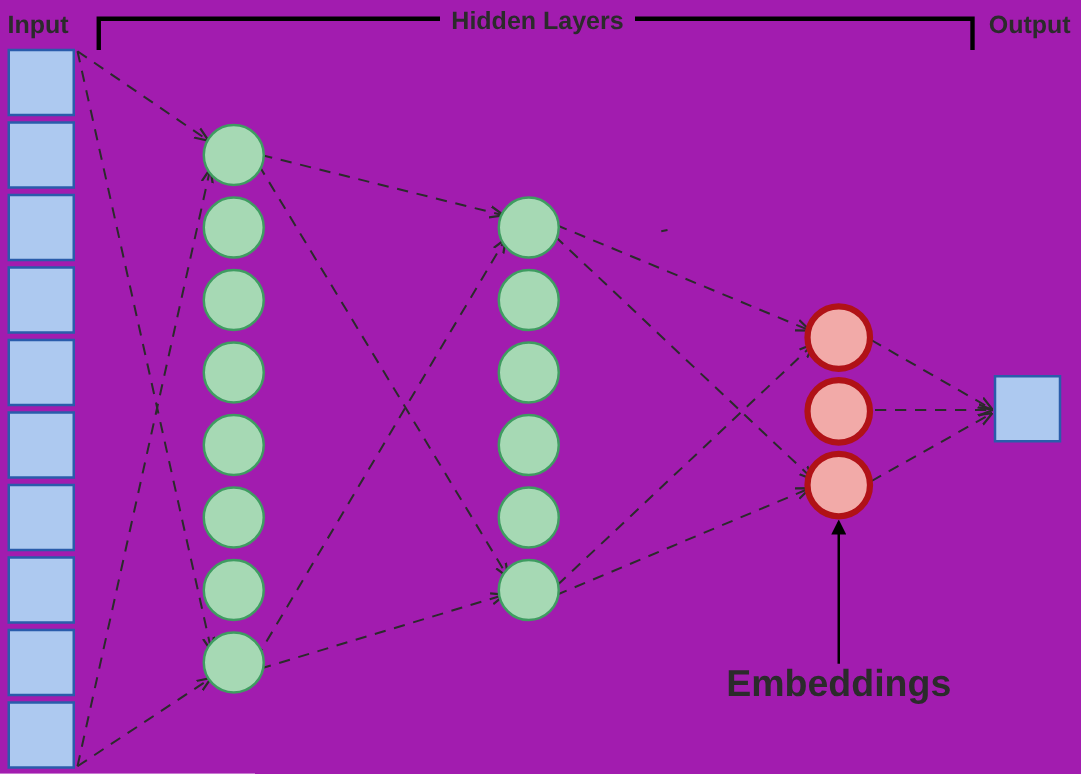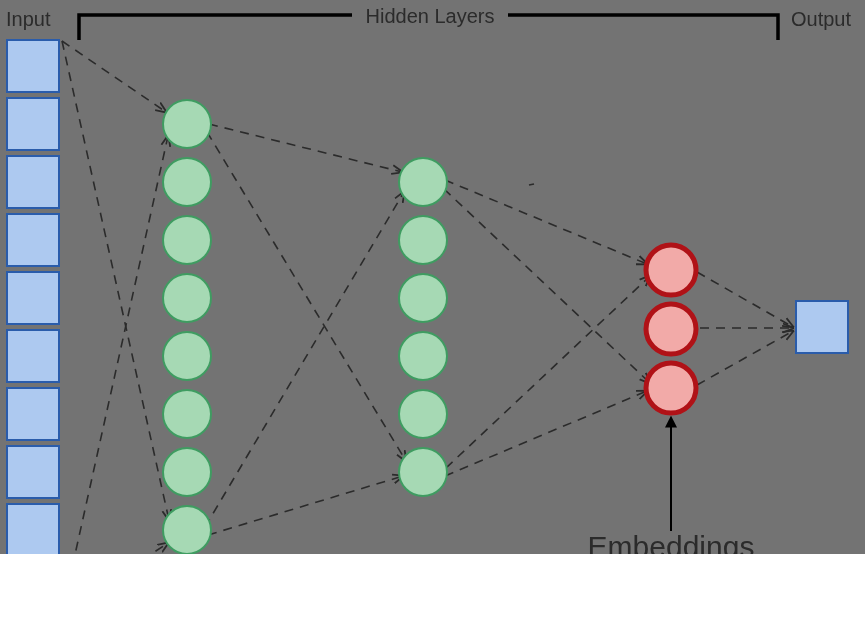--- a/index.html
+++ b/index.html
@@ -6,23 +6,24 @@
     margin: 0;
     padding: 0;
     background: #ffffff;
   }
   body {
     font-family: "Liberation Sans", sans-serif;
   }
   #canvas {
     position: relative;
     width: 865px;
-    height: 554px;
+    height: 619px;
     overflow: hidden;
-    background: #737373;
+    background: #a21caf;
+    font-weight: bold;
   }
   #diagram-svg {
     position: absolute;
     left: 0;
     top: 0;
     width: 865px;
     height: 619px;
   }
   .label-text {
     fill: #2b2b2b;

